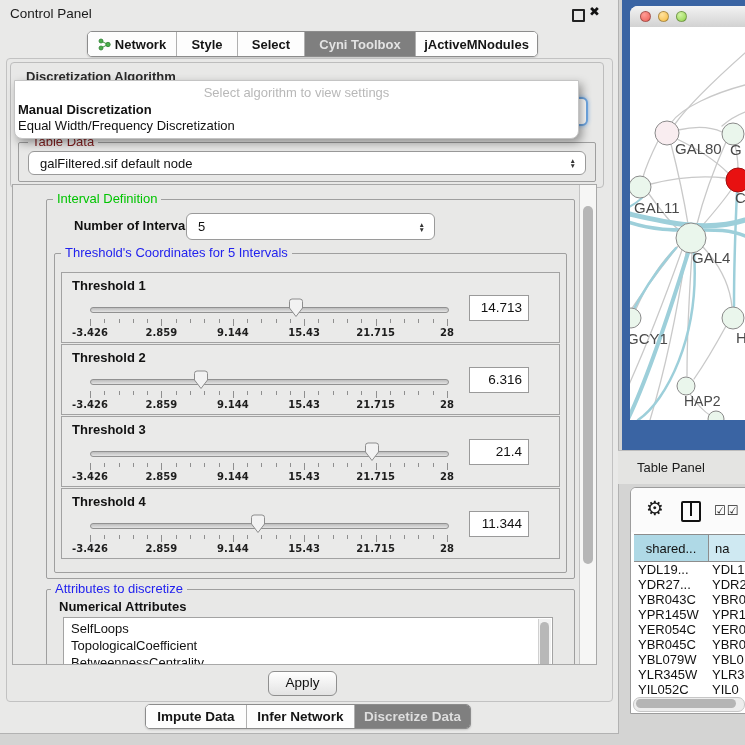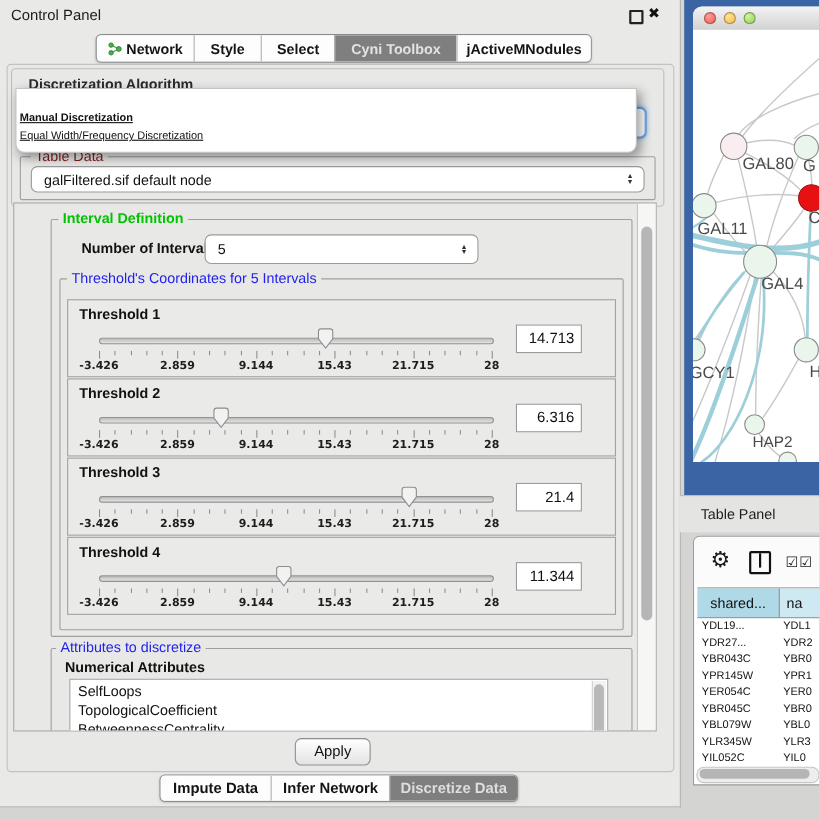--- a/index.html
+++ b/index.html
@@ -34,38 +34,38 @@
   .group-legend{position:absolute;background:#e8e8e7;padding:0 4px;font-size:13px;line-height:14px;}
 
   
   #algo-combo{left:26px;top:97px;width:558px;height:25px;background:#fff;border:2px solid var(--accent-blue-focus,#6fa7e2);
     border-radius:6px;box-shadow:0 0 4px #8ab9ec;}
 
   
   #algo-popup{left:14px;top:80px;width:563px;height:57px;background:#fff;border:1px solid #c4c4c4;
     border-radius:0 0 8px 8px;box-shadow:3px 4px 10px rgba(0,0,0,.38);z-index:20;}
   #algo-popup .prompt{position:absolute;left:0;top:4px;width:100%;text-align:center;color:#b8b8b8;font-size:13px;}
-  #algo-popup .item{position:absolute;left:3px;font-size:10px;white-space:nowrap;text-decoration:underline;}
+  #algo-popup .item{position:absolute;left:3px;font-size:13px;white-space:nowrap;}
   #algo-popup .item.b{font-weight:700;top:21px;}
   #algo-popup .item.r{top:37px;}
 
   
   .combo{position:absolute;background:#fff;border:1px solid #9a9a9a;border-radius:6px;
     font-size:13px;display:flex;align-items:center;}
   .combo .txt{padding-left:11px;}
   .stepper{position:absolute;right:9px;top:50%;transform:translateY(-50%);display:flex;flex-direction:column;
     align-items:center;font-size:6.5px;line-height:5px;color:#333;}
 
   
   #scroll-area{left:12px;top:184px;width:583px;height:479px;border:1px solid #a8a8a8;overflow:hidden;background:#e8e8e7;}
   #main-vscroll{position:absolute;left:566px;top:0;width:17px;height:479px;background:#f6f6f5;border-left:1px solid #c4c4c4;}
   #main-vscroll .thumb{position:absolute;left:3px;top:21px;width:10px;height:358px;background:#b6b6b6;border-radius:6px;}
 
   #interval-group{left:33px;top:14px;width:527px;height:378px;}
-  #legend-interval{left:40px;top:7px;color:var(--group-title-green,#00c400);font-weight:bold;}
+  #legend-interval{left:40px;top:7px;color:var(--group-title-green,#00c400);}
   #num-int-label{left:61px;top:33px;font-weight:700;}
   #num-int-combo{left:173px;top:28px;width:247px;height:25px;}
   #thresholds-group{left:41px;top:68px;width:511px;height:318px;}
   #legend-thresholds{left:48px;top:61px;color:var(--group-title-blue,#2222ee);}
 
   .threshold-panel{position:absolute;left:48px;width:497px;height:69px;border:1px solid #a2a2a2;background:#eaeae9;}
   .threshold-label{position:absolute;left:10px;top:5px;font-weight:700;font-size:13px;}
   .slider-track{position:absolute;left:28px;top:34px;width:357px;height:4px;border:1px solid #919191;
     border-radius:4px;background:linear-gradient(#bdbdbd,#e3e3e3);}
   .slider-thumb{position:absolute;top:25px;width:16px;height:20px;}
@@ -117,21 +117,21 @@
   #tw-toolbar{position:absolute;left:0;top:0;width:100%;height:44px;background:#fbfbfb;}
   #gear-icon{position:absolute;left:15px;top:8px;font-size:20px;color:#1a1a1a;}
   #split-icon{position:absolute;left:50px;top:13px;width:16px;height:17px;border:2px solid #111;border-radius:2px;}
   #split-icon::after{content:"";position:absolute;left:7px;top:0;width:2px;height:13px;background:#111;}
   #check-icons{position:absolute;left:83px;top:15px;font-size:13px;color:#1a1a1a;letter-spacing:1px;}
   #tw-header{position:absolute;left:3px;top:46px;height:26px;display:flex;border-top:1px solid #8d8d8d;border-bottom:1px solid #8d8d8d;}
   .hcell{height:100%;display:flex;align-items:center;font-size:13px;}
   #hcell-1{width:74px;background:var(--table-header-bg,#afd9e6);border-right:1px solid #8d8d8d;justify-content:center;}
   #hcell-2{width:38px;background:#cfe9f2;padding-left:6px;}
   #table-rows{position:absolute;left:3px;top:74px;width:112px;}
-  .trow{display:flex;height:15px;line-height:15px;font-size:10px;}
+  .trow{display:flex;height:15px;line-height:15px;font-size:13px;}
   .tcell{white-space:nowrap;overflow:hidden;}
   .tcell.c1{width:74px;padding-left:4px;box-sizing:border-box;}
   .tcell.c2{width:38px;padding-left:4px;box-sizing:border-box;}
   #tw-hscroll{position:absolute;left:2px;top:209px;width:110px;height:13px;background:#ededed;
     border:1px solid #c6c6c6;border-radius:7px;}
   #tw-hscroll .thumb{position:absolute;left:2px;top:1px;width:100px;height:9px;background:#b5b5b5;border-radius:5px;}
 </style>
 </head>
 <body>
 
@@ -416,20 +416,21 @@
       <div class="btab" style="width:107px">
         <span>Infer Network</span>
       </div>
       <div class="btab selected" style="width:115px">
         <span>Discretize Data</span>
       </div>
     </div>
   </div>
 
   <div id="algo-popup" class="abs">
+    <div class="prompt">Select algorithm to view settings</div>
     <div class="item b">Manual Discretization</div>
     <div class="item r">Equal Width/Frequency Discretization</div>
   </div>
 
   <div id="network-frame" class="abs">
     <div id="mac-window" class="abs">
       <div id="mac-titlebar">
         <div id="tl-red" class="traffic"></div>
         <div id="tl-yellow" class="traffic"></div>
         <div id="tl-green" class="traffic"></div>

